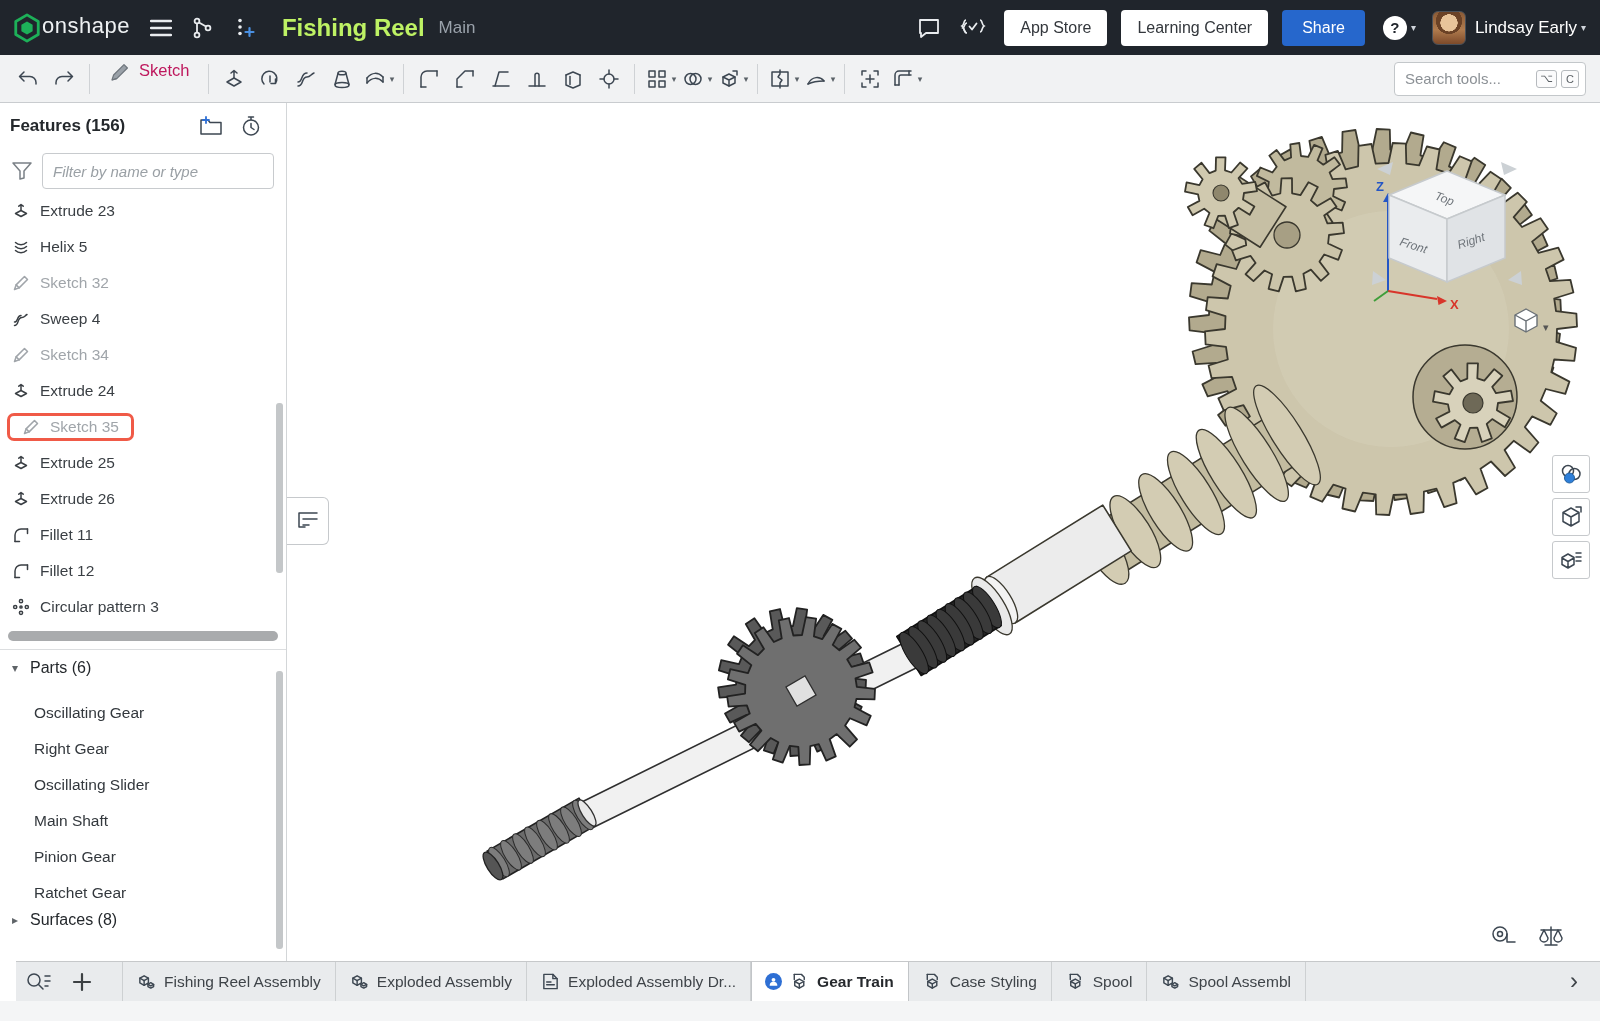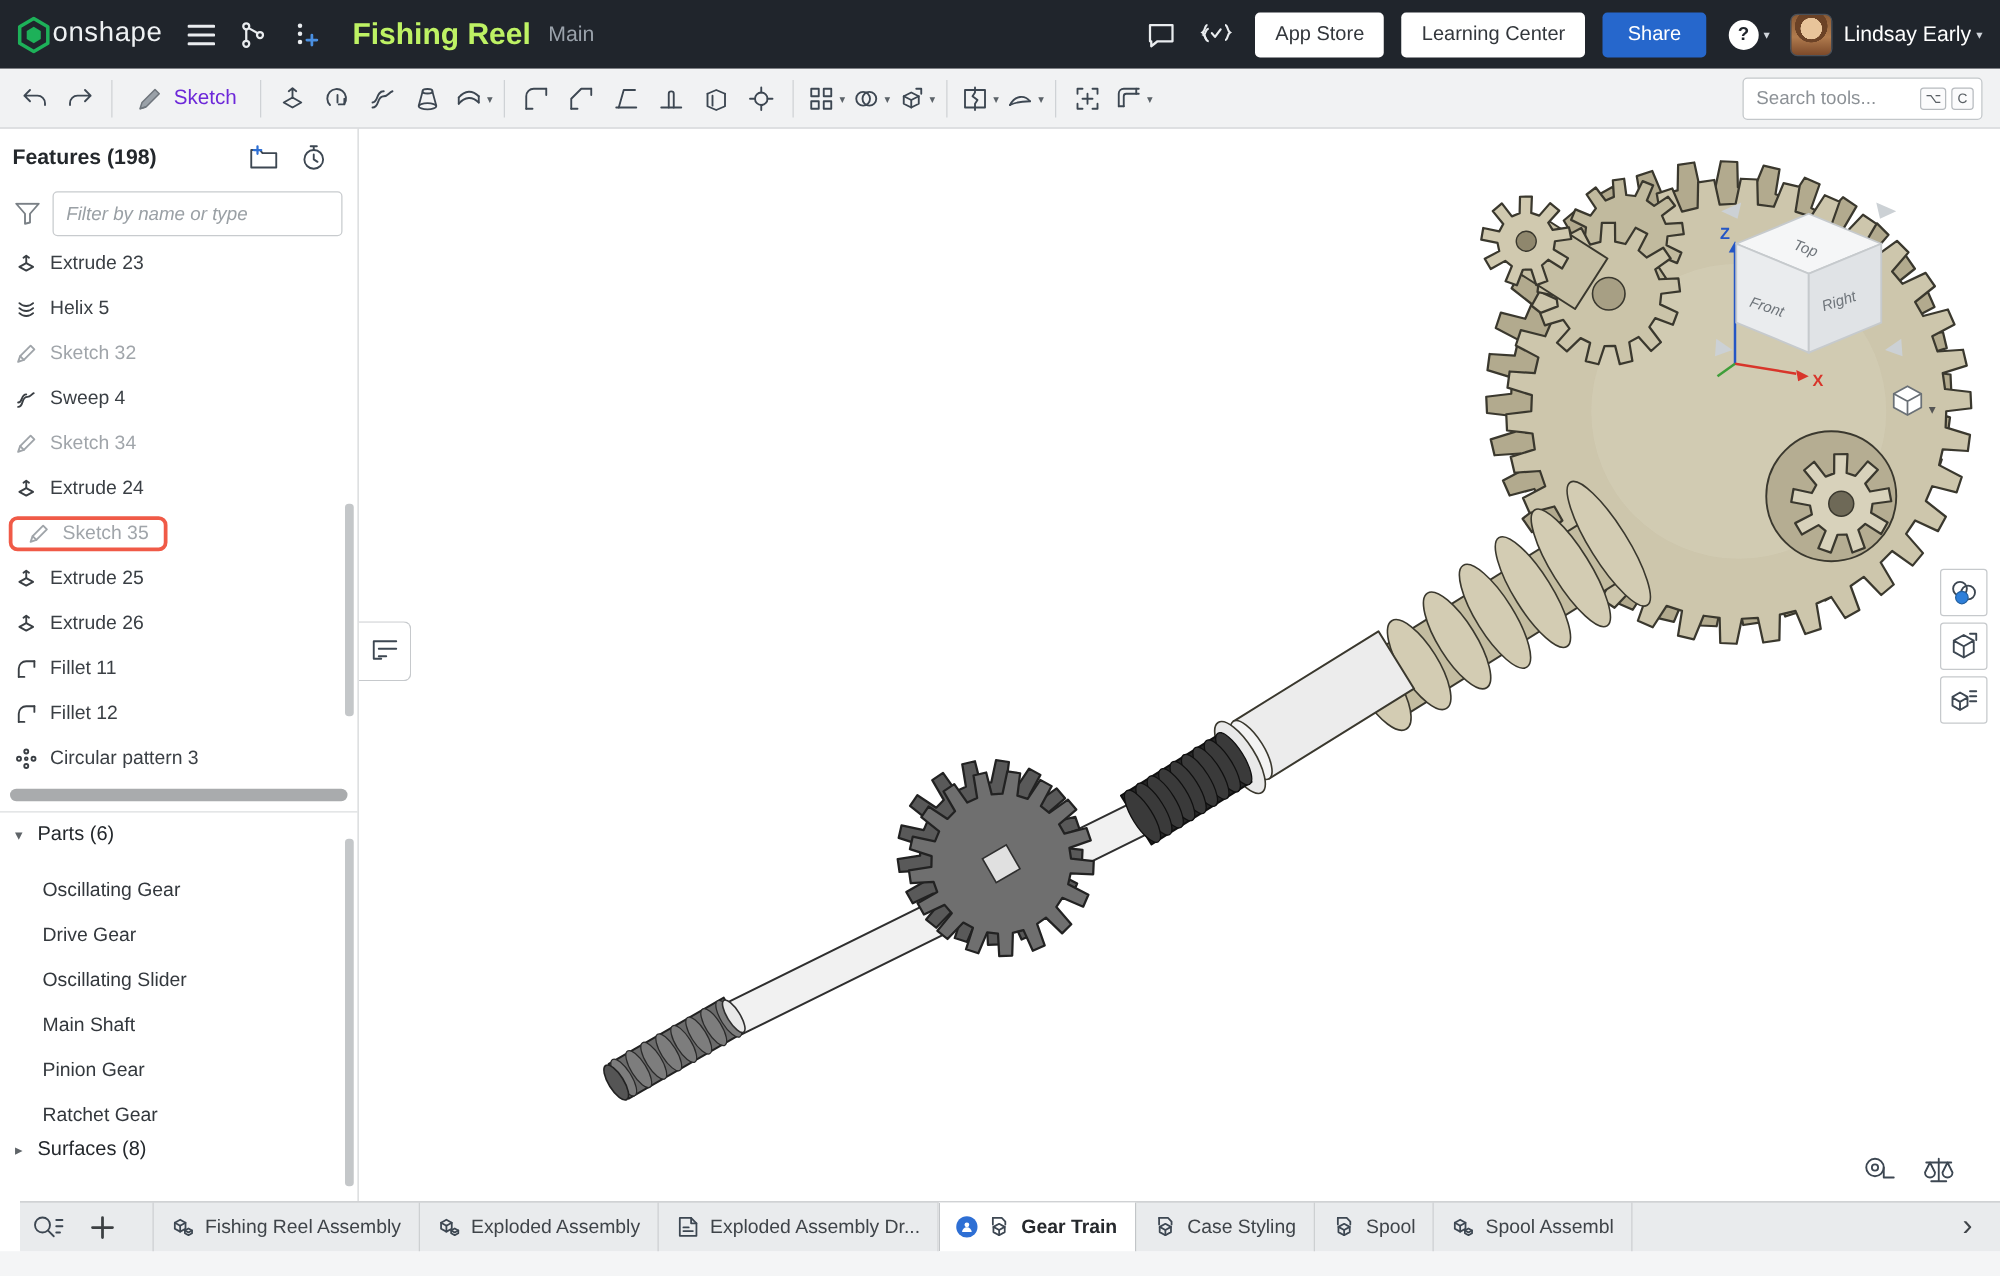--- a/index.html
+++ b/index.html
@@ -22,21 +22,21 @@
     radial-gradient(circle at 50% 34%, #e8c49a 0 32%, transparent 33%),
     radial-gradient(circle at 50% 28%, #6b4226 0 46%, transparent 47%),
     linear-gradient(180deg,#8a5a35 0%,#b07b4e 55%,#7d4a2a 100%)}
   .user-name{font-size:17px;color:#fff;cursor:pointer;white-space:nowrap}
 
   
   .toolbar{position:absolute;left:0;top:55px;width:1600px;height:48px;background:#f1f2f3;border-bottom:1px solid #c9cccf;display:flex;align-items:center;padding-left:10px}
   .tool,.histbtn{background:none;border:none;display:inline-flex;align-items:center;justify-content:center;height:36px;min-width:36px;cursor:pointer;border-radius:3px;color:#3d4752}
   .tool svg,.histbtn svg{width:24px;height:24px}
   .tdiv{width:1px;height:30px;background:#cfd2d5;margin:0 7px;display:inline-block}
-  .sketch-btn{display:inline-flex;align-items:center;gap:8px;background:none;border:none;font-family:inherit;font-size:16.5px;color:#6d28d9;padding:0 12px;height:36px;cursor:pointer;border-radius:3px}
+  .sketch-btn{display:inline-flex;gap:8px;background:none;border:none;font-family:inherit;font-size:16.5px;color:#be185d;padding:0 12px;height:36px;cursor:pointer;border-radius:3px}
   .caret{font-size:9px;color:#5b6268;margin-left:3px}
   .search-tools{margin-left:auto;margin-right:14px;width:192px;height:34px;background:#fff;border:1px solid #c3c7ca;border-radius:4px;display:flex;align-items:center;padding:0 6px 0 10px}
   .search-tools input{border:none;outline:none;flex:1;min-width:0;font-size:15px;color:#454a4f;font-family:inherit;background:transparent}
   .search-tools input::placeholder{color:#8c9196}
   .keycap{min-width:18px;height:18px;border:1px solid #b6babe;border-radius:3px;background:#fbfbfc;color:#5a6065;font-size:11px;display:inline-flex;align-items:center;justify-content:center;padding:0 3px;margin-left:4px}
 
   
   .panel{position:absolute;left:0;top:103px;width:287px;height:858px;background:#fff;border-right:1px solid #d3d6d8;display:flex;flex-direction:column;z-index:3}
   .panel-header{height:46px;display:flex;align-items:center;padding:0 10px}
   .panel-title{font-size:17px;font-weight:bold;color:#24282c}
@@ -295,21 +295,21 @@
     </span>
   <div class="search-tools">
     <input placeholder="Search tools..." style="">
     <span class="keycap">⌥</span>
     <span class="keycap">C</span>
   </div>
 </div>
 
 <aside class="panel">
   <div class="panel-header">
-    <span class="panel-title">Features (198)</span>
+    <span class="panel-title">Features (156)</span>
     <span class="ph-icons">
       <button class="pbtn">
         <svg width="24" height="20" viewBox="0 0 24 20">
           <path class="icon-stroke" stroke="#3c5a82" d="M2 4h7l2 2.5h11V18H2z"></path>
           <path d="M7 1v6M4 4h6" stroke="#2e6fd4" stroke-width="1.8" fill="none" stroke-linecap="round"></path>
         </svg>
       </button>
       <button class="pbtn">
         <svg width="22" height="22" viewBox="0 0 22 22">
           <circle cx="11" cy="12.5" r="7.5" class="icon-stroke" stroke-width="1.7"></circle>
@@ -464,21 +464,21 @@
   <div class="panel-divider"></div>
   <div class="section-hdr">
     <span class="sec-caret">▾</span>
     <span>Parts (6)</span>
   </div>
   <div id="part-list">
       <div class="part-row">
     <span>Oscillating Gear</span>
       </div>
       <div class="part-row">
-    <span>Drive Gear</span>
+    <span>Right Gear</span>
       </div>
       <div class="part-row">
     <span>Oscillating Slider</span>
       </div>
       <div class="part-row">
     <span>Main Shaft</span>
       </div>
       <div class="part-row">
     <span>Pinion Gear</span>
       </div>

